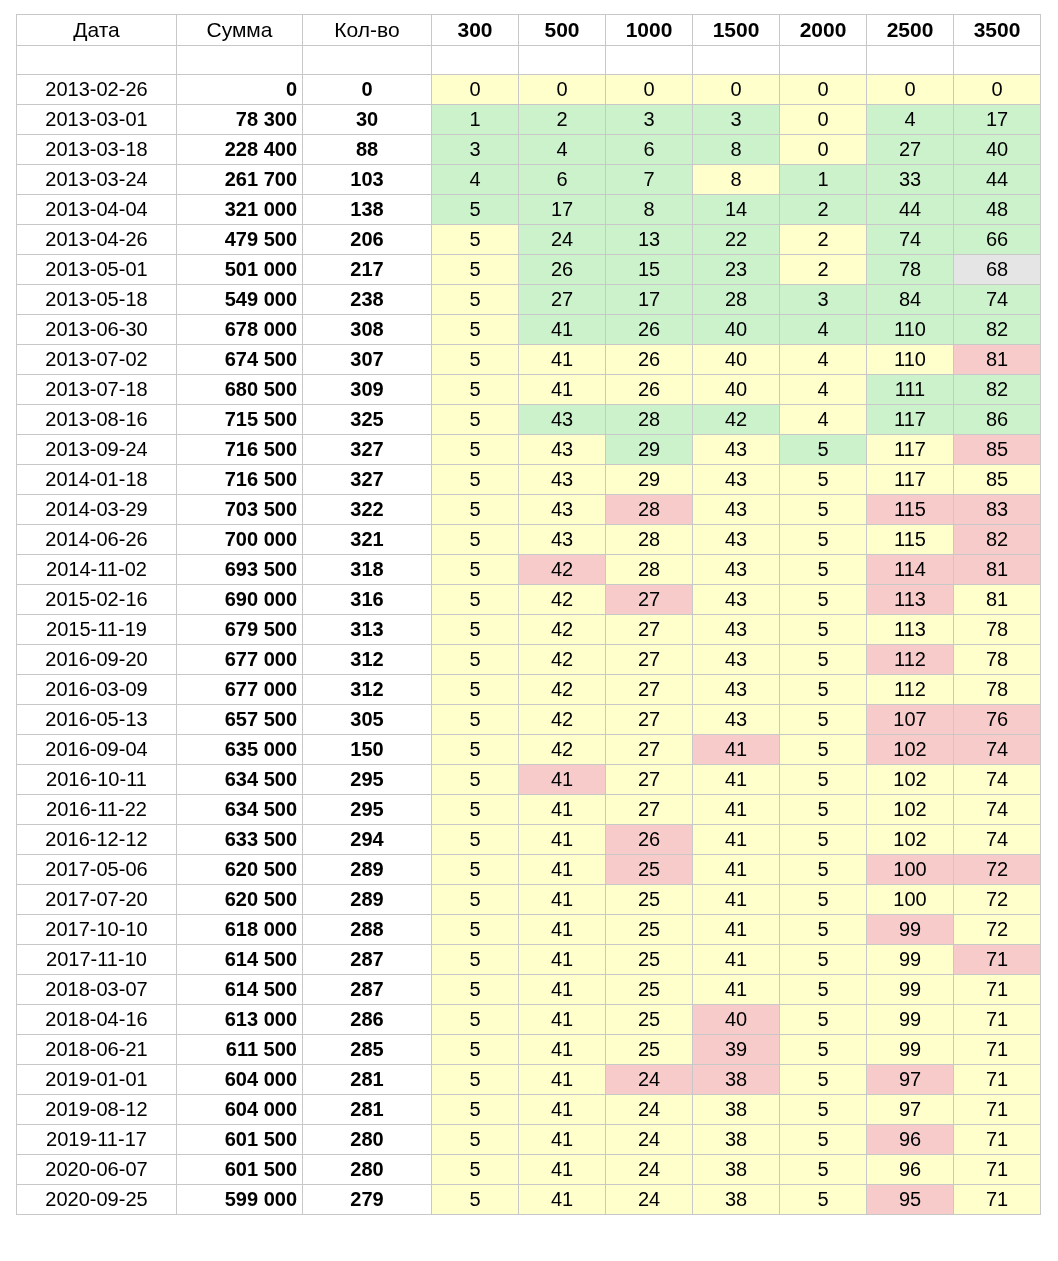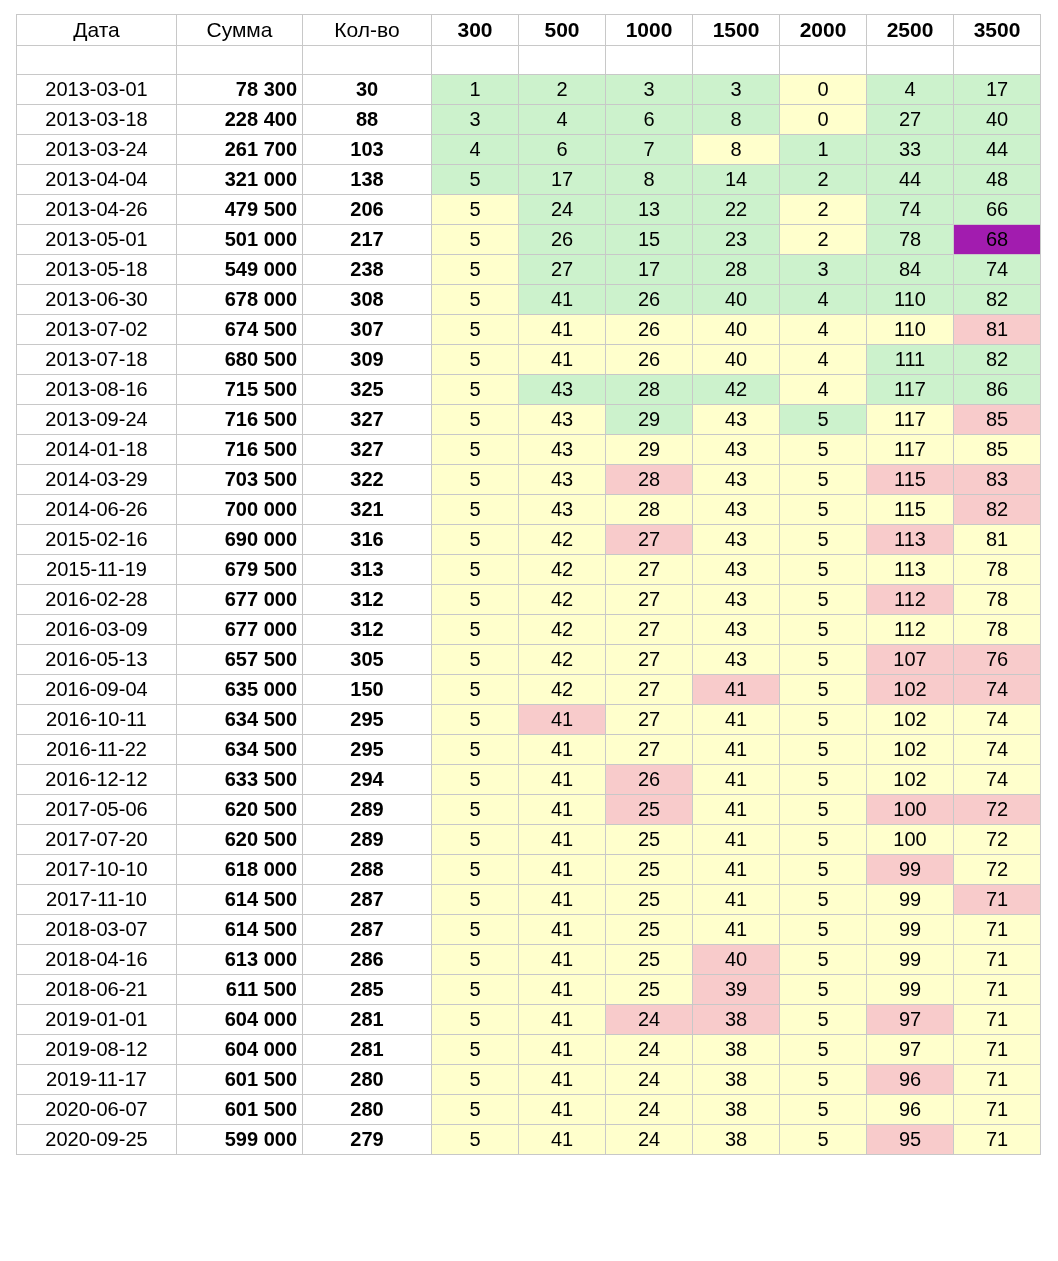--- a/index.html
+++ b/index.html
@@ -90,20 +90,32 @@
           <td></td>
           <td></td>
           <td></td>
           <td></td>
           <td></td>
           <td></td>
           <td></td>
           <td></td>
         </tr>
         <tr class="data-row">
+          <td class="date-cell">2013-02-26</td>
+          <td class="sum-cell">0</td>
+          <td class="qty-cell">0</td>
+          <td class="value-cell" style="background: rgb(255, 255, 204);">0</td>
+          <td class="value-cell" style="background: rgb(255, 255, 204);">0</td>
+          <td class="value-cell" style="background: rgb(255, 255, 204);">0</td>
+          <td class="value-cell" style="background: rgb(255, 255, 204);">0</td>
+          <td class="value-cell" style="background: rgb(255, 255, 204);">0</td>
+          <td class="value-cell" style="background: rgb(255, 255, 204);">0</td>
+          <td class="value-cell" style="background: rgb(255, 255, 204);">0</td>
+        </tr>
+        <tr class="data-row">
           <td class="date-cell">2013-03-01</td>
           <td class="sum-cell">78 300</td>
           <td class="qty-cell">30</td>
           <td class="value-cell" style="background: rgb(204, 242, 204);">1</td>
           <td class="value-cell" style="background: rgb(204, 242, 204);">2</td>
           <td class="value-cell" style="background: rgb(204, 242, 204);">3</td>
           <td class="value-cell" style="background: rgb(204, 242, 204);">3</td>
           <td class="value-cell" style="background: rgb(255, 255, 204);">0</td>
           <td class="value-cell" style="background: rgb(204, 242, 204);">4</td>
           <td class="value-cell" style="background: rgb(204, 242, 204);">17</td>
@@ -159,21 +171,21 @@
         <tr class="data-row">
           <td class="date-cell">2013-05-01</td>
           <td class="sum-cell">501 000</td>
           <td class="qty-cell">217</td>
           <td class="value-cell" style="background: rgb(255, 255, 204);">5</td>
           <td class="value-cell" style="background: rgb(204, 242, 204);">26</td>
           <td class="value-cell" style="background: rgb(204, 242, 204);">15</td>
           <td class="value-cell" style="background: rgb(204, 242, 204);">23</td>
           <td class="value-cell" style="background: rgb(255, 255, 204);">2</td>
           <td class="value-cell" style="background: rgb(204, 242, 204);">78</td>
-          <td class="value-cell" style="background: #a21caf;">68</td>
+          <td class="value-cell" style="background: #e5e5e5;">68</td>
         </tr>
         <tr class="data-row">
           <td class="date-cell">2013-05-18</td>
           <td class="sum-cell">549 000</td>
           <td class="qty-cell">238</td>
           <td class="value-cell" style="background: rgb(255, 255, 204);">5</td>
           <td class="value-cell" style="background: rgb(204, 242, 204);">27</td>
           <td class="value-cell" style="background: rgb(204, 242, 204);">17</td>
           <td class="value-cell" style="background: rgb(204, 242, 204);">28</td>
           <td class="value-cell" style="background: rgb(204, 242, 204);">3</td>
@@ -270,20 +282,32 @@
           <td class="qty-cell">321</td>
           <td class="value-cell" style="background: rgb(255, 255, 204);">5</td>
           <td class="value-cell" style="background: rgb(255, 255, 204);">43</td>
           <td class="value-cell" style="background: rgb(255, 255, 204);">28</td>
           <td class="value-cell" style="background: rgb(255, 255, 204);">43</td>
           <td class="value-cell" style="background: rgb(255, 255, 204);">5</td>
           <td class="value-cell" style="background: rgb(255, 255, 204);">115</td>
           <td class="value-cell" style="background: rgb(248, 203, 203);">82</td>
         </tr>
         <tr class="data-row">
+          <td class="date-cell">2014-11-02</td>
+          <td class="sum-cell">693 500</td>
+          <td class="qty-cell">318</td>
+          <td class="value-cell" style="background: rgb(255, 255, 204);">5</td>
+          <td class="value-cell" style="background: rgb(248, 203, 203);">42</td>
+          <td class="value-cell" style="background: rgb(255, 255, 204);">28</td>
+          <td class="value-cell" style="background: rgb(255, 255, 204);">43</td>
+          <td class="value-cell" style="background: rgb(255, 255, 204);">5</td>
+          <td class="value-cell" style="background: rgb(248, 203, 203);">114</td>
+          <td class="value-cell" style="background: rgb(248, 203, 203);">81</td>
+        </tr>
+        <tr class="data-row">
           <td class="date-cell">2015-02-16</td>
           <td class="sum-cell">690 000</td>
           <td class="qty-cell">316</td>
           <td class="value-cell" style="background: rgb(255, 255, 204);">5</td>
           <td class="value-cell" style="background: rgb(255, 255, 204);">42</td>
           <td class="value-cell" style="background: rgb(248, 203, 203);">27</td>
           <td class="value-cell" style="background: rgb(255, 255, 204);">43</td>
           <td class="value-cell" style="background: rgb(255, 255, 204);">5</td>
           <td class="value-cell" style="background: rgb(248, 203, 203);">113</td>
           <td class="value-cell" style="background: rgb(255, 255, 204);">81</td>
@@ -294,21 +318,21 @@
           <td class="qty-cell">313</td>
           <td class="value-cell" style="background: rgb(255, 255, 204);">5</td>
           <td class="value-cell" style="background: rgb(255, 255, 204);">42</td>
           <td class="value-cell" style="background: rgb(255, 255, 204);">27</td>
           <td class="value-cell" style="background: rgb(255, 255, 204);">43</td>
           <td class="value-cell" style="background: rgb(255, 255, 204);">5</td>
           <td class="value-cell" style="background: rgb(255, 255, 204);">113</td>
           <td class="value-cell" style="background: rgb(255, 255, 204);">78</td>
         </tr>
         <tr class="data-row">
-          <td class="date-cell">2016-02-28</td>
+          <td class="date-cell">2016-09-20</td>
           <td class="sum-cell">677 000</td>
           <td class="qty-cell">312</td>
           <td class="value-cell" style="background: rgb(255, 255, 204);">5</td>
           <td class="value-cell" style="background: rgb(255, 255, 204);">42</td>
           <td class="value-cell" style="background: rgb(255, 255, 204);">27</td>
           <td class="value-cell" style="background: rgb(255, 255, 204);">43</td>
           <td class="value-cell" style="background: rgb(255, 255, 204);">5</td>
           <td class="value-cell" style="background: rgb(248, 203, 203);">112</td>
           <td class="value-cell" style="background: rgb(255, 255, 204);">78</td>
         </tr>

